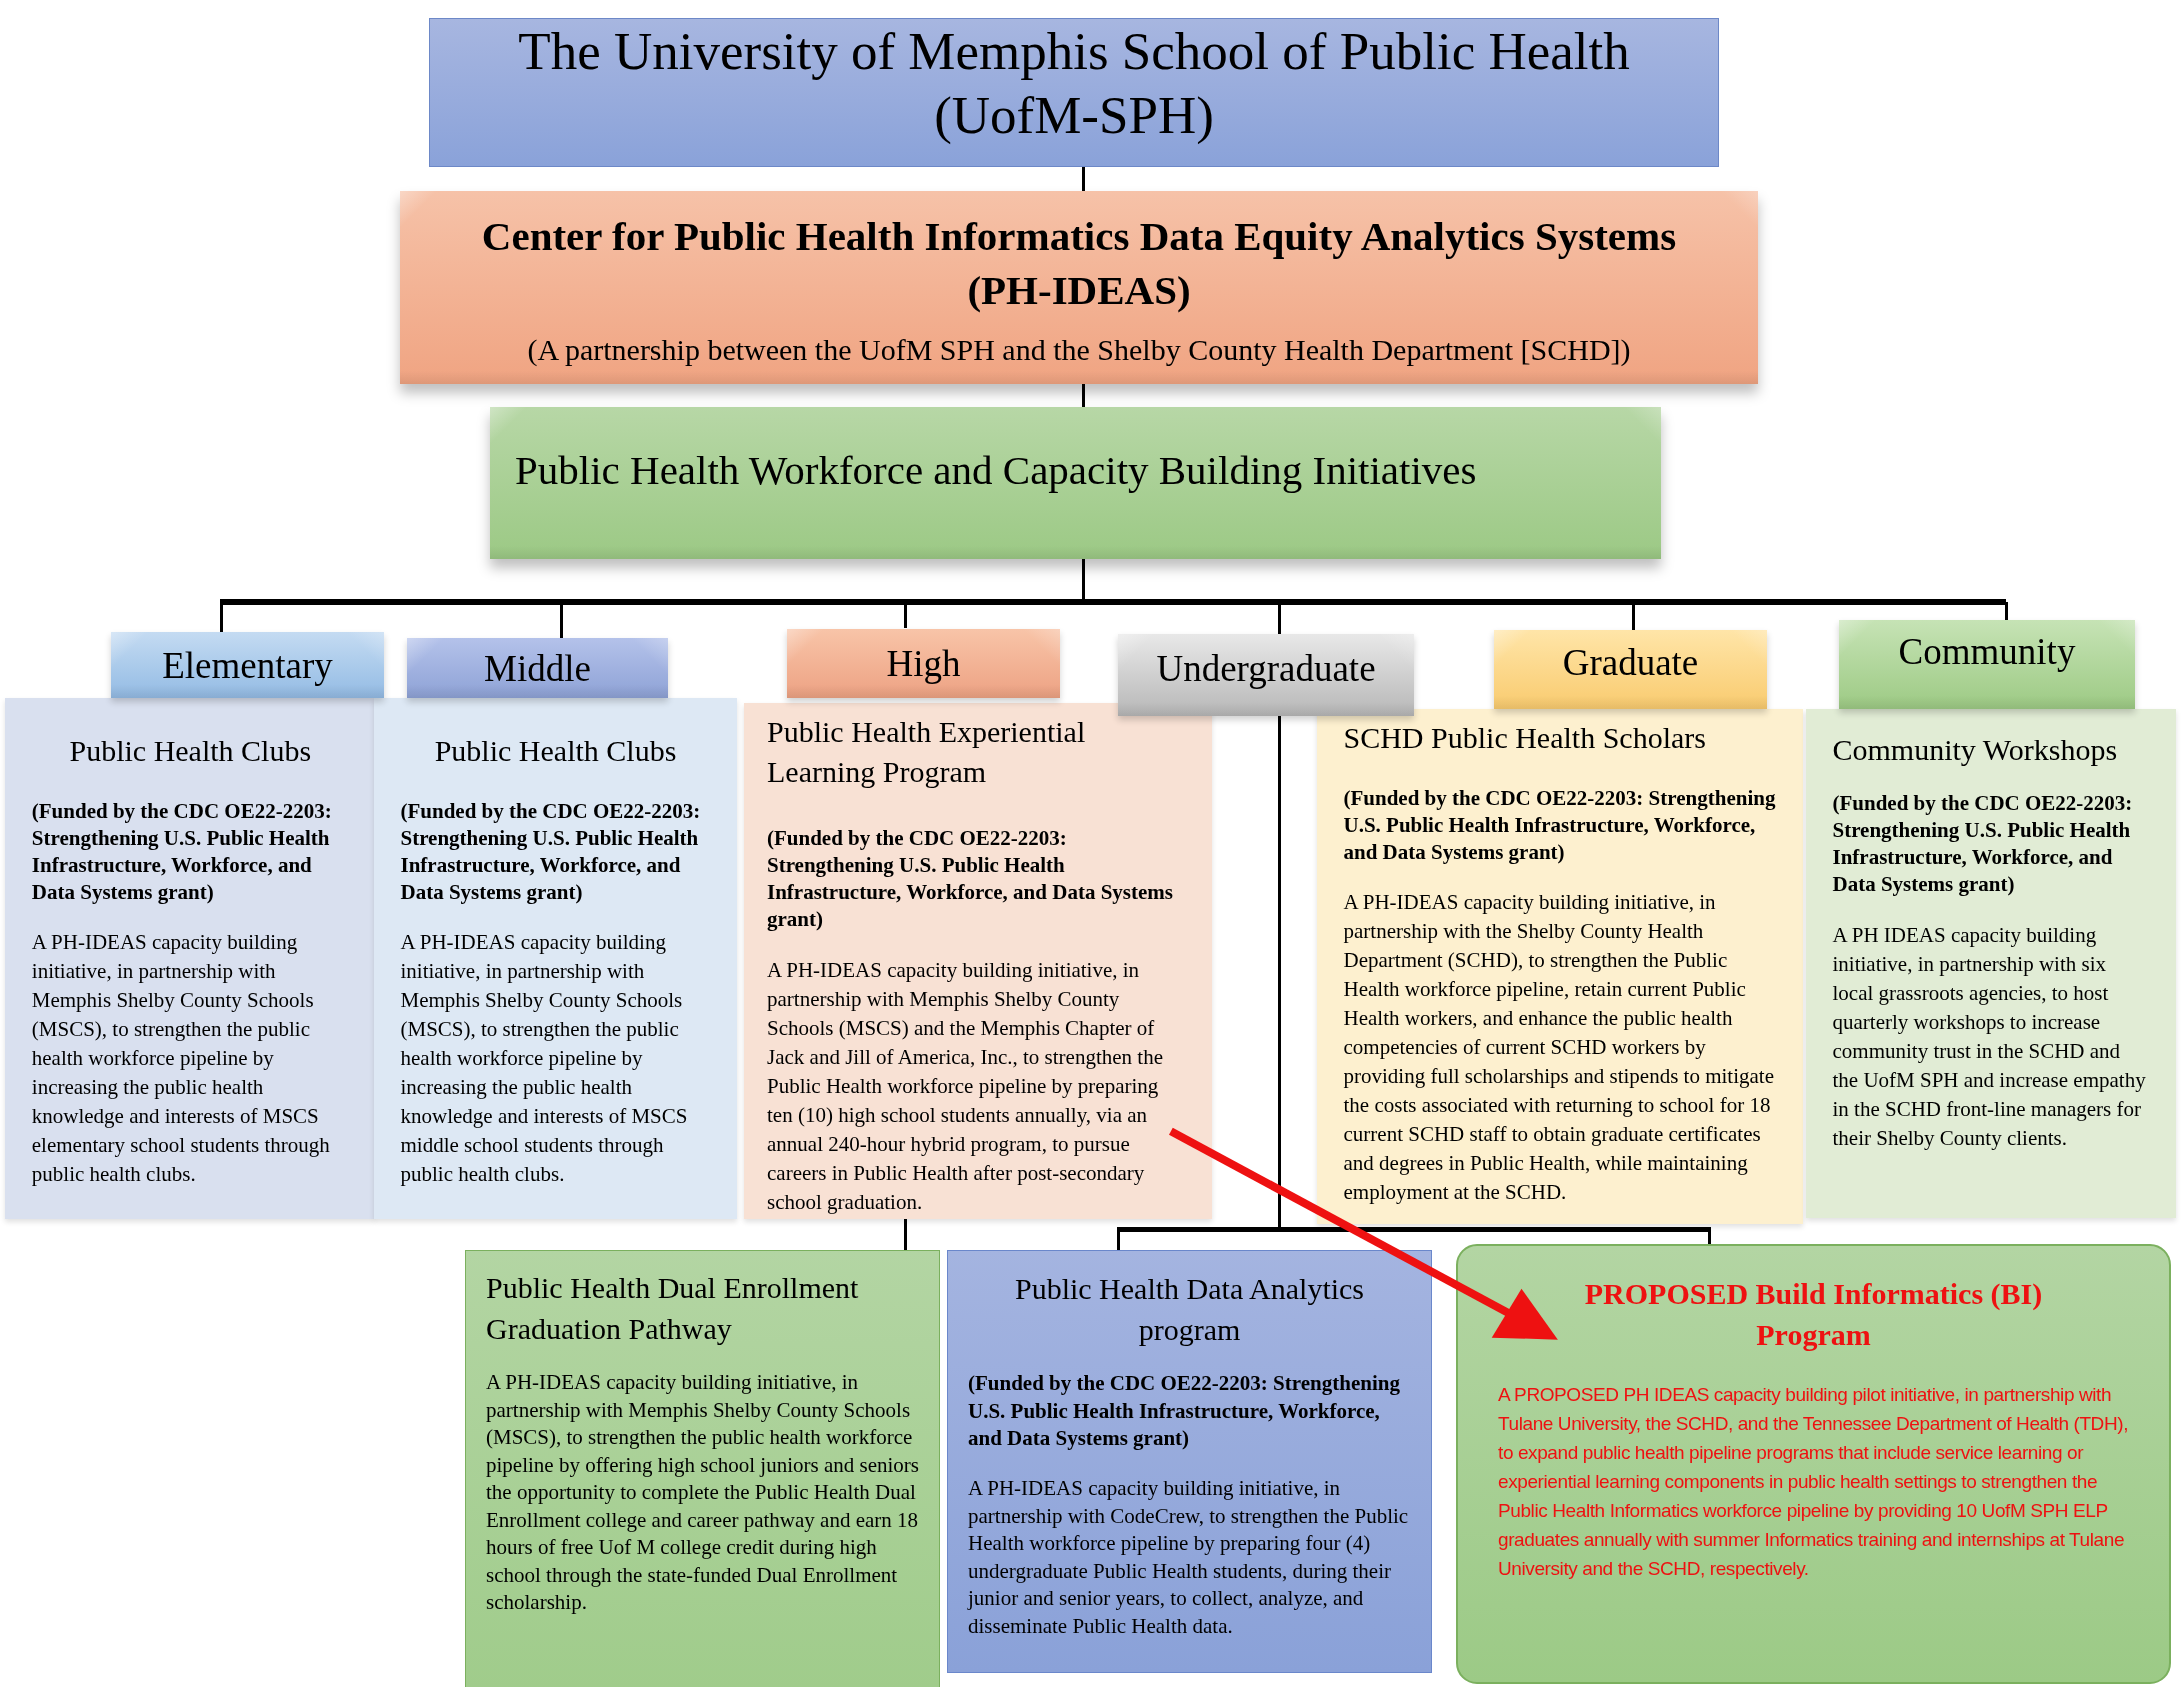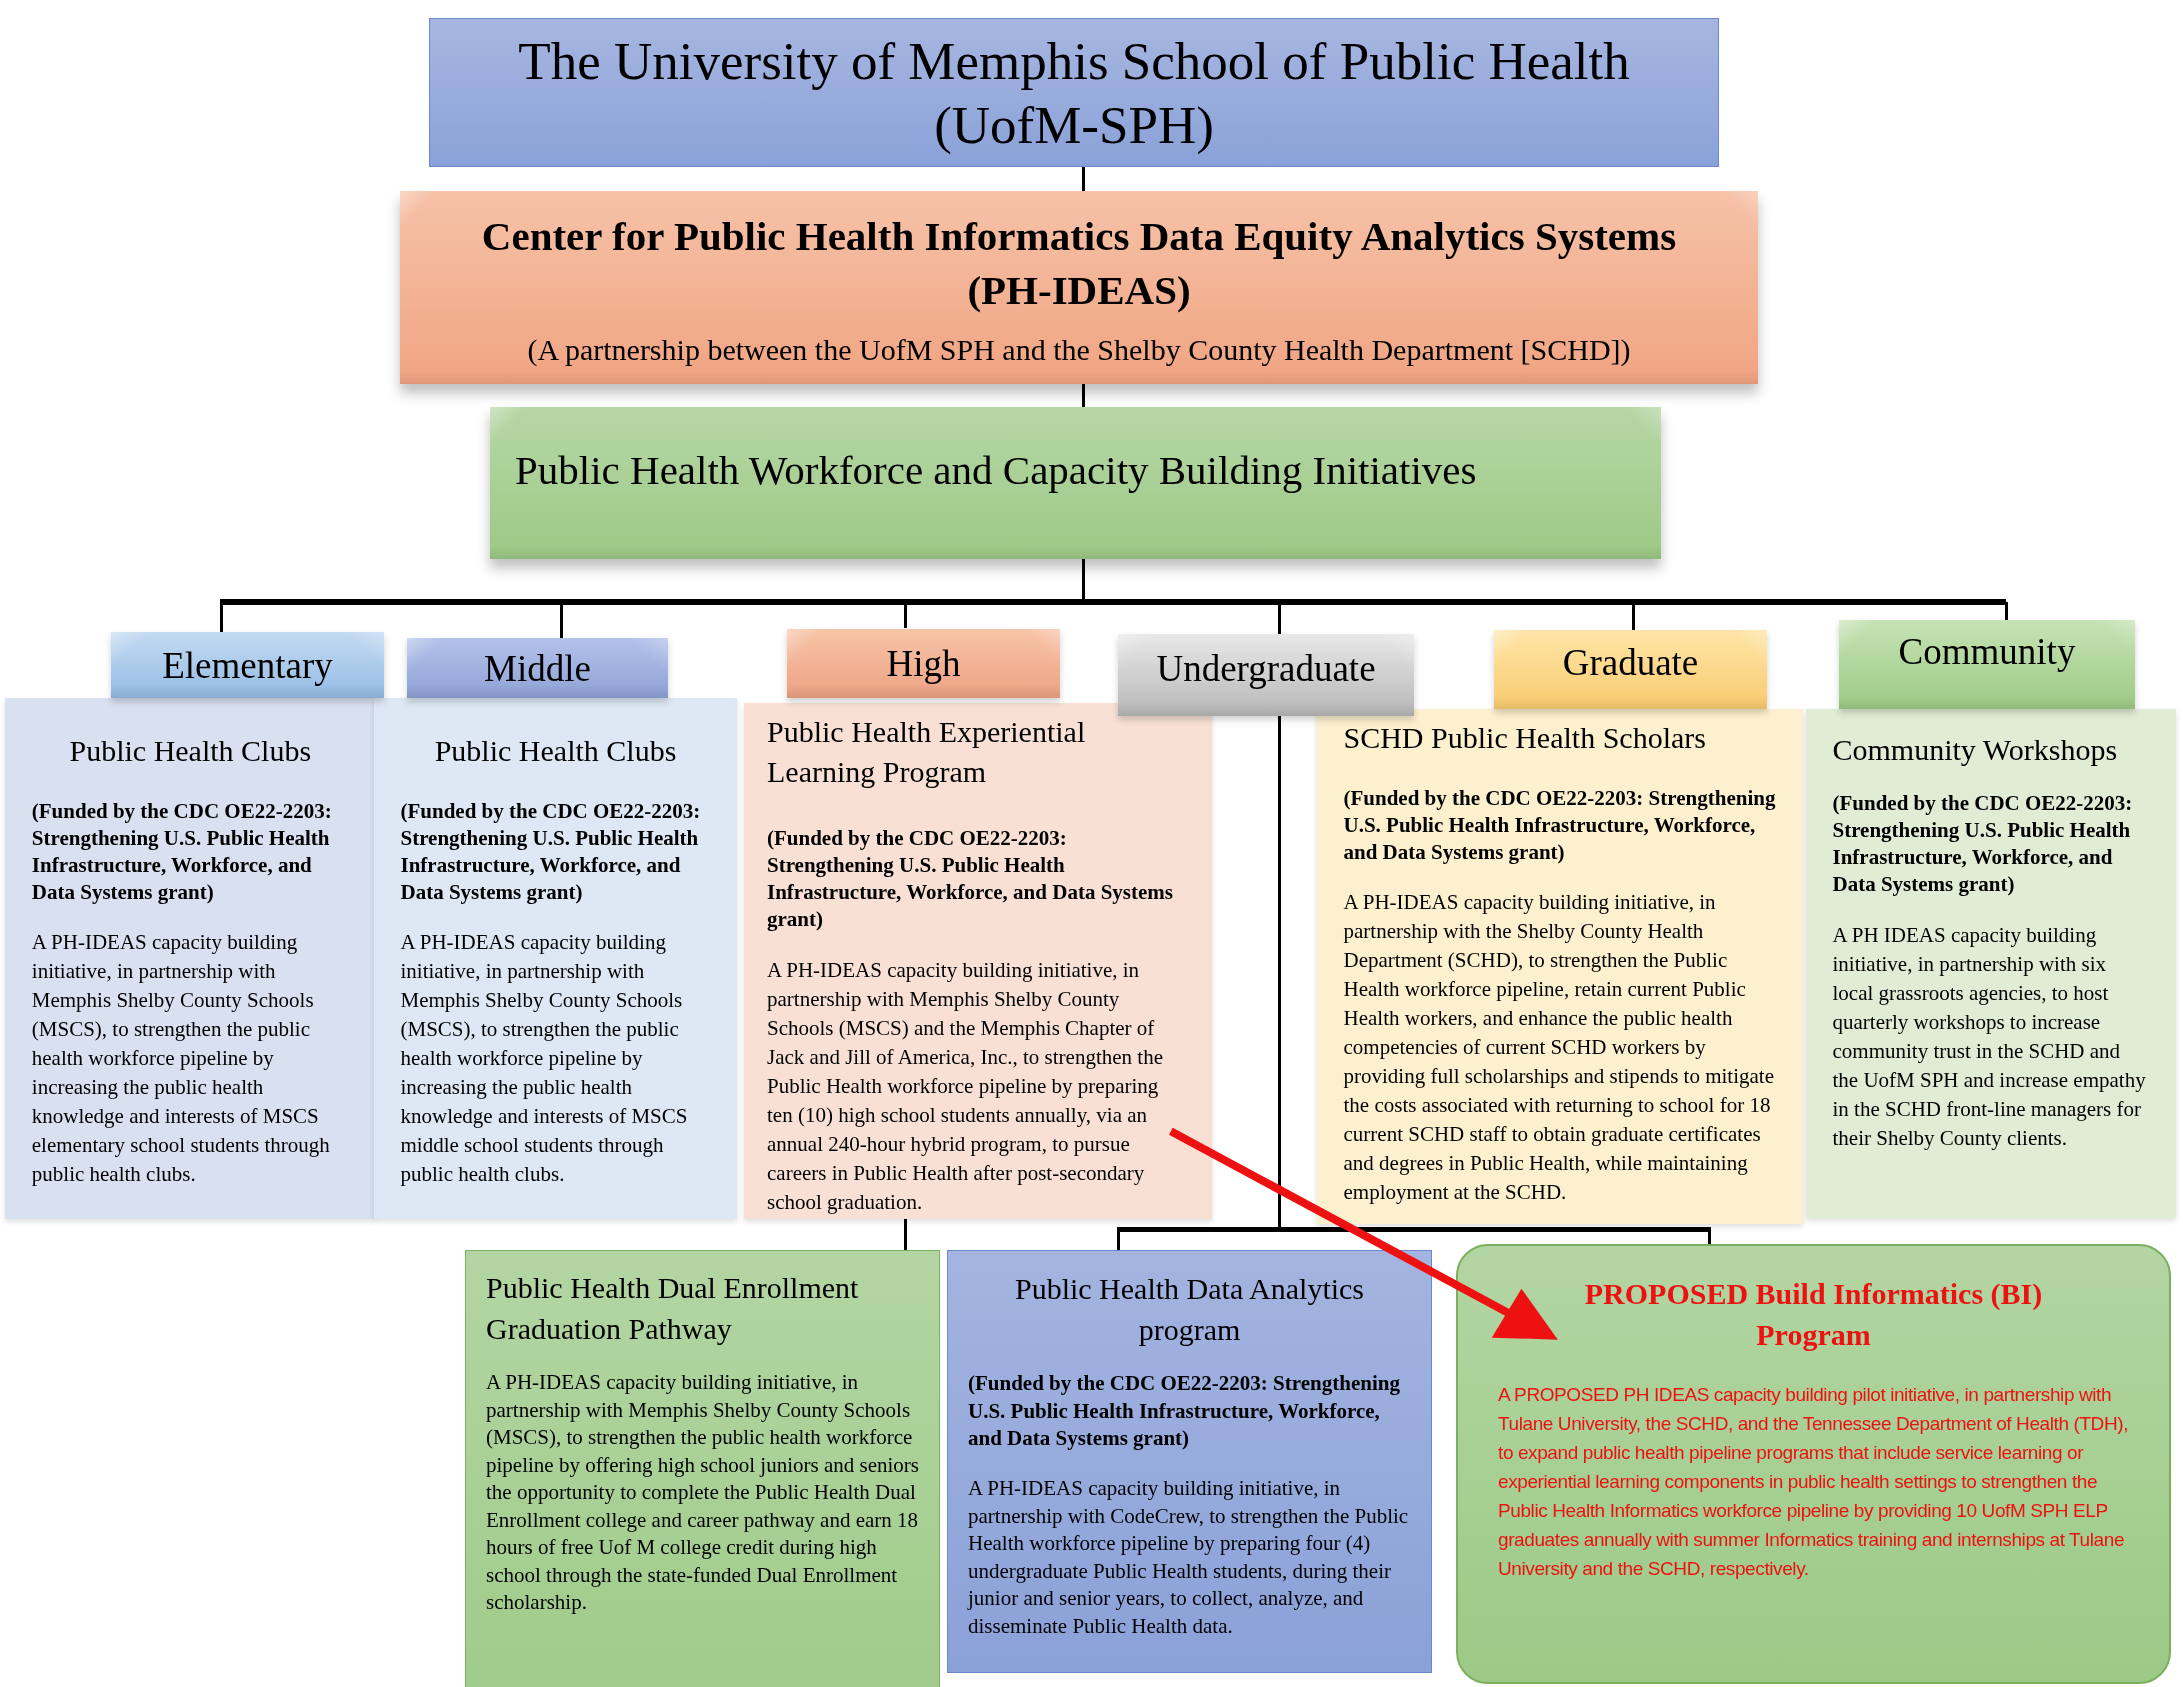--- a/index.html
+++ b/index.html
@@ -1,20 +1,20 @@
 <!DOCTYPE html>
 <html style="font-size:10.6px"><head>
 <meta charset="utf-8">
 <style>
   html,body{margin:0;padding:0;background:#ffffff;}
   body{width:2183px;height:1687px;position:relative;overflow:hidden;font-family:"Liberation Serif","DejaVu Serif",serif;color:#000;}
   .abs{position:absolute;box-sizing:border-box;}
   .line{position:absolute;background:#000;}
   
-  .top-box{left:429px;top:18px;width:1290px;height:149px;background:linear-gradient(#a7b6e0,#8aa2d9);border:1.3px solid #6d88c7;display:flex;flex-direction:column;align-items:center;justify-content:center;text-align:center;}
+  .top-box{left:429px;top:18px;width:1290px;height:149px;background:linear-gradient(#a7b6e0,#8aa2d9);border:1.3px solid #6d88c7;display:flex;flex-direction:column;align-items:center;text-align:center;}
   .top-box .t{font-size:53px;line-height:64px;}
   .center-box{left:400px;top:191px;width:1358px;height:193px;background:linear-gradient(#f6c2a8,#f0a482);box-shadow:0 9.3px 12px rgba(0,0,0,0.25);display:flex;flex-direction:column;align-items:center;justify-content:center;text-align:center;}
   .center-box .t{font-size:41px;font-weight:bold;line-height:54px;}
   .center-box .s{font-size:30px;margin-top:16px;}
   .bevel::before{content:"";position:absolute;left:0;top:0;right:0;bottom:0;pointer-events:none;
     background:
       linear-gradient(135deg,rgba(255,255,255,0.35) 0,rgba(255,255,255,0) 26.5px),
       linear-gradient(225deg,rgba(255,255,255,0.25) 0,rgba(255,255,255,0) 26.5px),
       linear-gradient(0deg,rgba(0,0,0,0.08) 0,rgba(0,0,0,0) 13.2px);}
   .initiatives-box{left:490px;top:407px;width:1171px;height:152px;background:linear-gradient(#b7d7a6,#9cc985);box-shadow:0 9.3px 12px rgba(0,0,0,0.25);display:flex;align-items:center;padding-left:25px;padding-bottom:26.5px;}
@@ -36,21 +36,21 @@
   .card-mid{background:#dde8f4;}
   .card-high{background:#f8e1d4;}
   .card-grad{background:#fdf0cf;}
   .card-comm{background:#e1ecd5;}
   
   .dual{background:linear-gradient(#b3d5a3,#9cca86);border:1.3px solid #7bb05e;padding:16px 20px;}
   .data{background:linear-gradient(#a4b4e0,#8aa1d8);border:1.3px solid #6a87cb;padding:17px 20px;}
   .dual .ct,.data .ct{font-size:30px;line-height:41px;margin-bottom:20px;}
   .dual .cd,.data .cd{font-size:21px;line-height:27.5px;}
   .data .cf{font-size:21px;font-weight:bold;line-height:27.5px;margin-bottom:22.5px;}
-  .proposed{background:linear-gradient(#b3d5a3,#9cca86);border:2px solid #7bb05e;border-radius:32px;padding:26.5px 40px;color:#ee1111;}
+  .proposed{background:linear-gradient(#b3d5a3,#9cca86);border:2px solid #7bb05e;border-radius:21px;padding:26.5px 40px;color:#ee1111;}
   .proposed .ct{font-size:30px;font-weight:bold;line-height:41px;text-align:center;margin-bottom:25px;}
   .proposed .cd{font-family:"Liberation Sans","DejaVu Sans",sans-serif;font-weight:normal;font-size:19px;line-height:29px;letter-spacing:-0.4px;}
   .arrow{position:absolute;left:0;top:0;width:2183px;height:1687px;pointer-events:none;}
 </style>
 </head>
 <body>
 
 <div class="line" style="left:1082px;top:167px;width:2.6px;height:24px;"></div>
 <div class="line" style="left:1082px;top:384px;width:2.6px;height:23px;"></div>
 <div class="line" style="left:1082px;top:559px;width:2.6px;height:43px;"></div>

